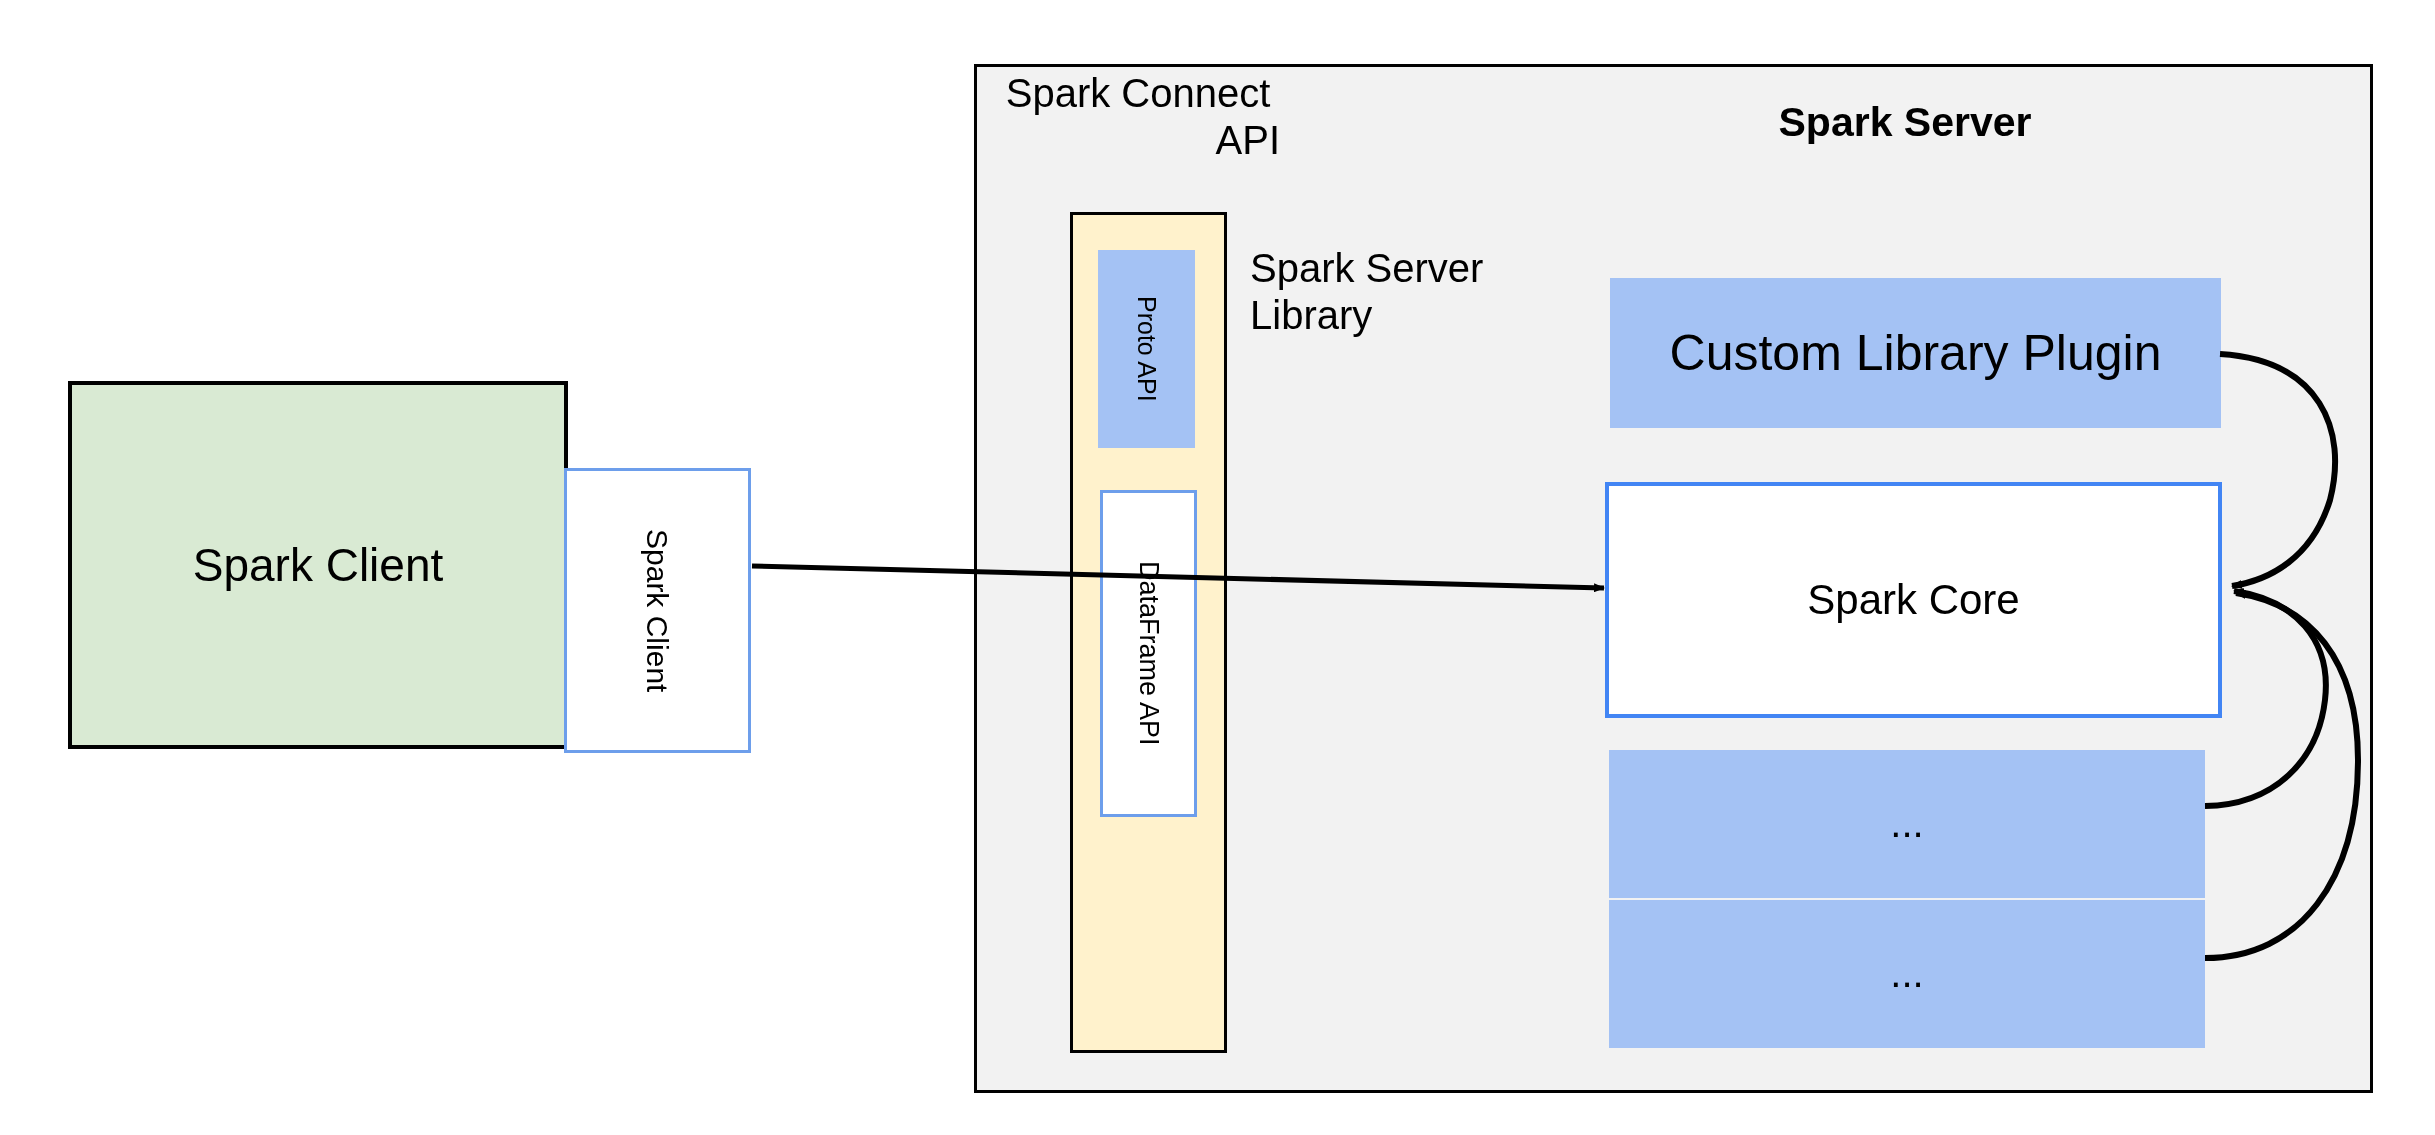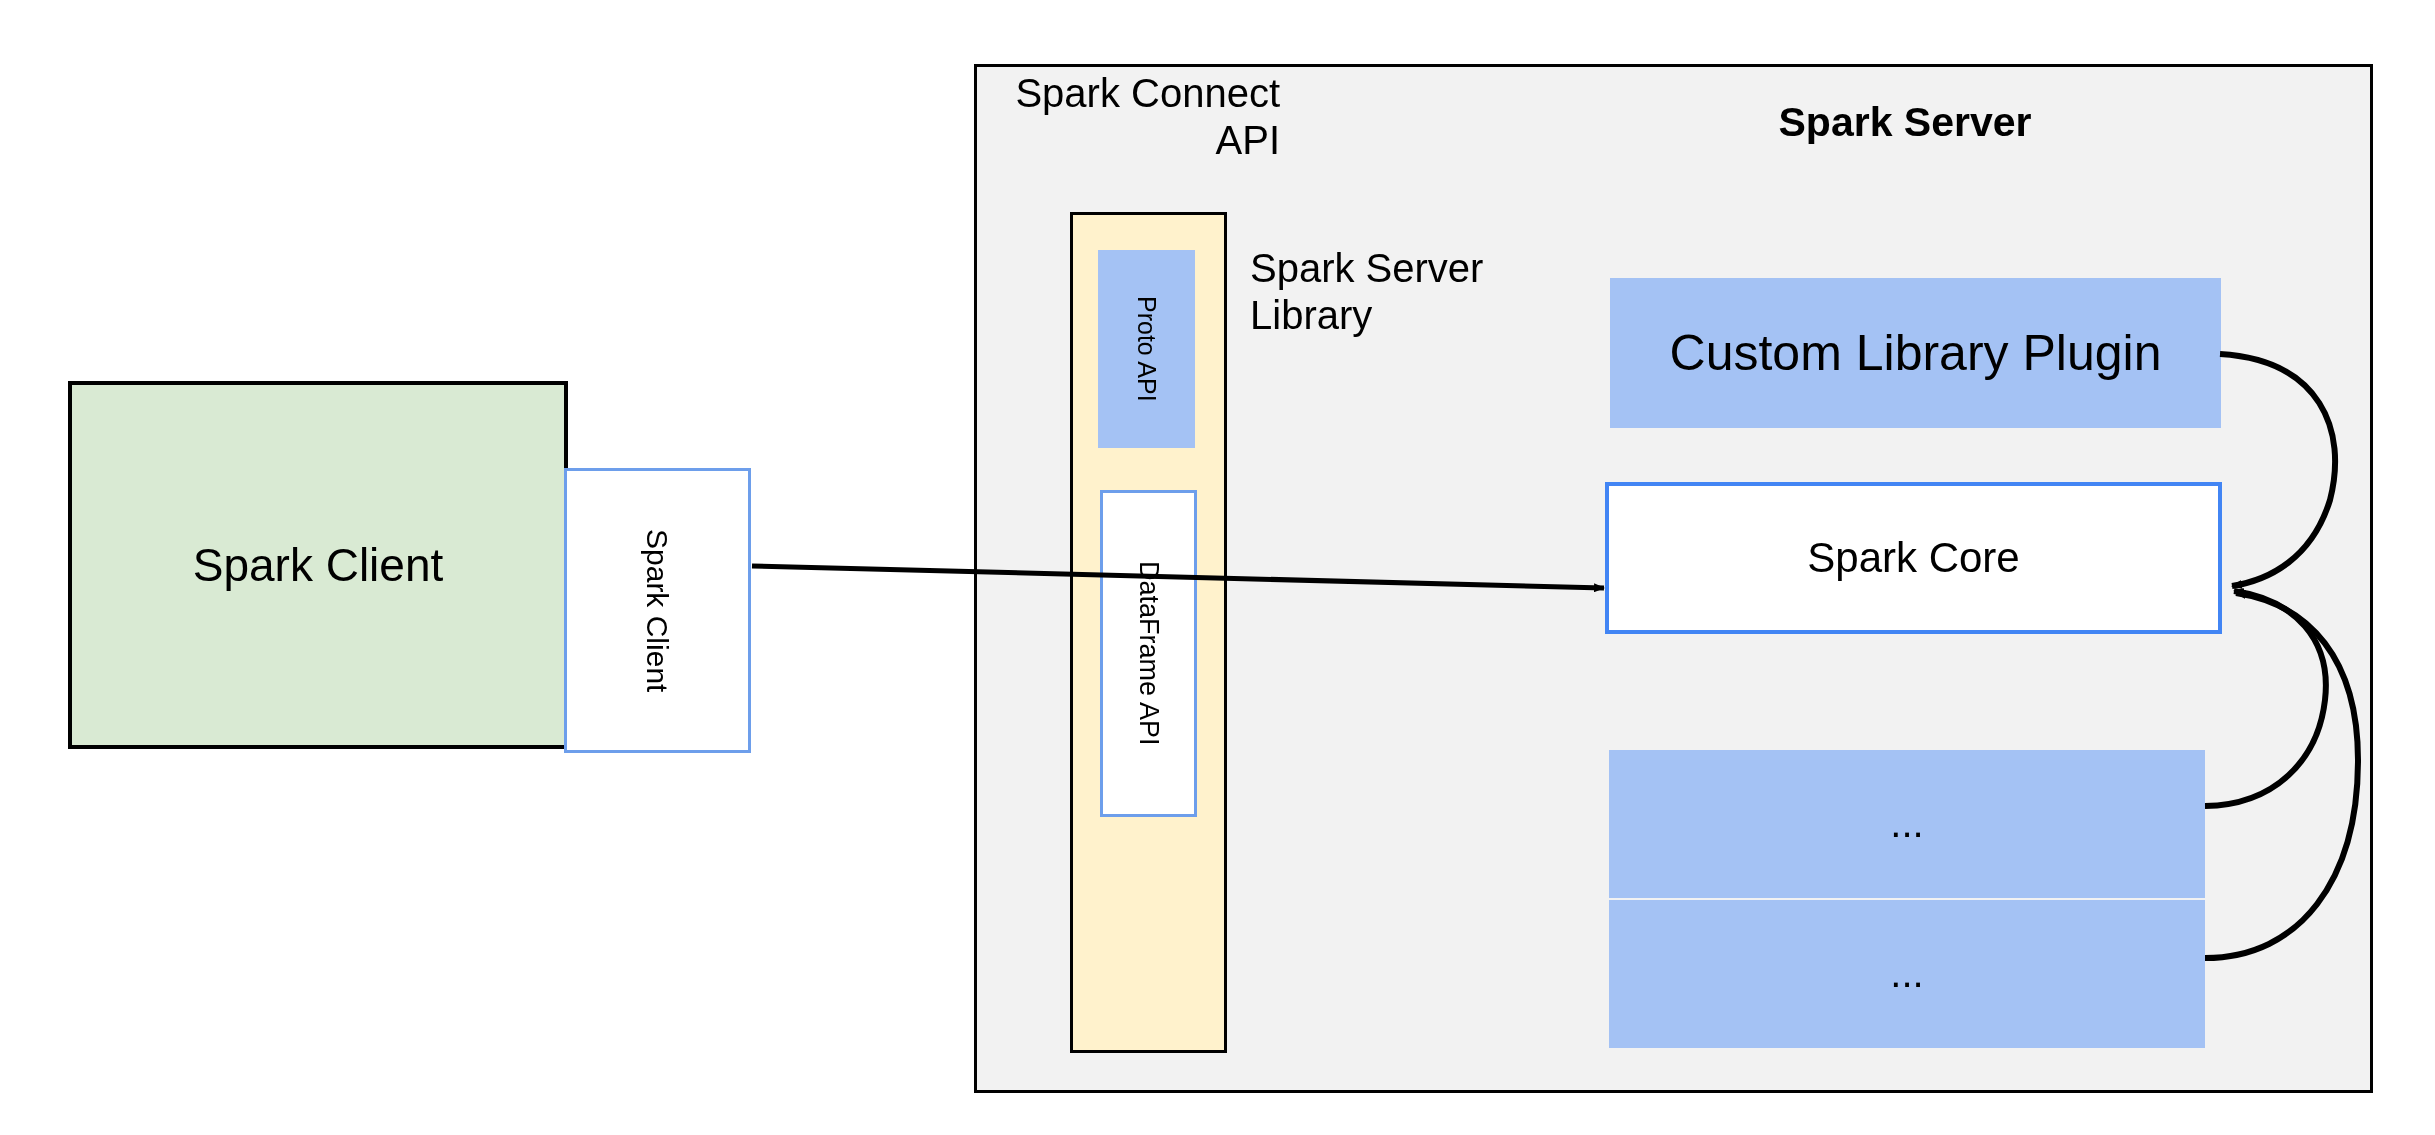--- a/index.html
+++ b/index.html
@@ -68,21 +68,21 @@
   
   #connect-api-label {
     left: 990px;
     top: 70px;
     width: 290px;
     height: 96px;
     font-size: 40px;
     display: block;
     text-align: center;
   }
-  #connect-api-label .l1 { display:block; text-align:right; padding-left: 6px;}
+  #connect-api-label .l1 { display:block; text-align:center; padding-left: 6px;}
   #connect-api-label .l2 { display:block; text-align:right; }
   #connect-column {
     left: 1070px;
     top: 212px;
     width: 157px;
     height: 841px;
     background: #fff2cc;
     border: 3px solid #000000;
     display: block;
   }
@@ -133,21 +133,21 @@
     top: 278px;
     width: 611px;
     height: 150px;
     background: #a4c2f4;
     font-size: 50px;
   }
   #spark-core {
     left: 1605px;
     top: 482px;
     width: 617px;
-    height: 152px;
+    height: 236px;
     background: #ffffff;
     border: 4px solid #4285f4;
     font-size: 42px;
   }
   #etc-one {
     left: 1609px;
     top: 750px;
     width: 596px;
     height: 148px;
     background: #a4c2f4;

